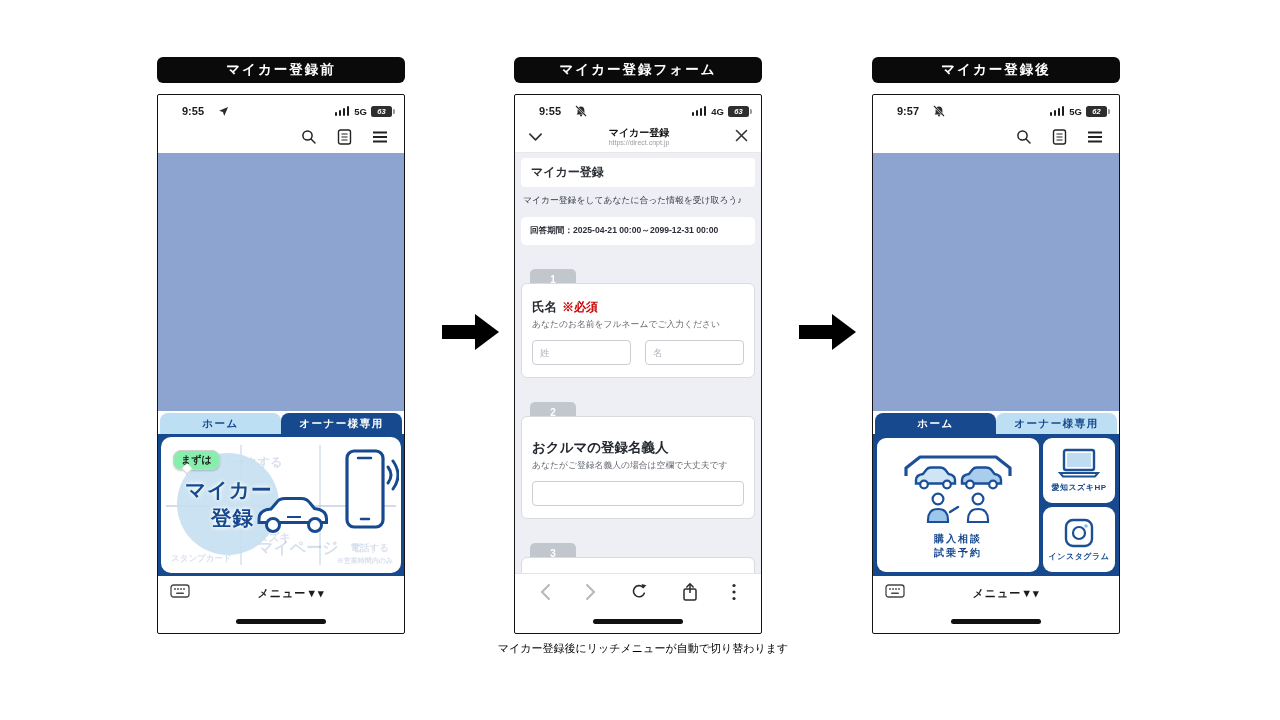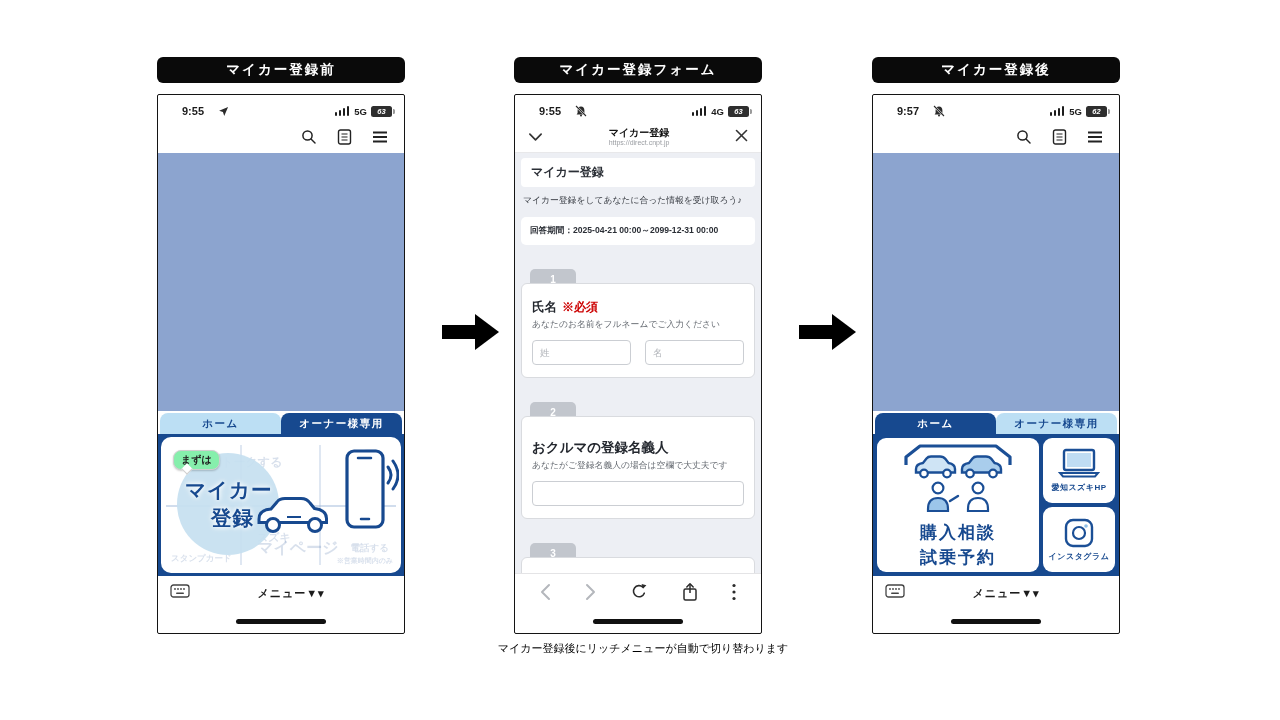--- a/index.html
+++ b/index.html
@@ -50,21 +50,21 @@
   .bubble::after{content:'';position:absolute;left:9px;bottom:-4px;width:7px;height:7px;background:#fff;transform:rotate(45deg);border-right:1px solid #cfcfcf;border-bottom:1px solid #cfcfcf;}
   .hero-title{position:absolute;left:24px;top:39px;z-index:4;color:#17498F;font-weight:bold;font-size:20.5px;
               line-height:1.35;text-shadow:0 0 4px #fff,0 0 6px #fff;letter-spacing:1px;}
   .hero-title .l2{padding-left:26px;}
   .hero-car{position:absolute;left:92px;top:48px;z-index:3;}
   .hero-phone{position:absolute;right:2px;top:8px;z-index:2;}
 
   
   .rgrid{display:flex;gap:4px;width:100%;height:100%;background:#17498F;padding:4px;border-radius:0;}
   .rg-main{flex:1;background:#fff;border-radius:9px;display:flex;flex-direction:column;align-items:center;justify-content:center;cursor:pointer;}
-  .rg-main .t{color:#17498F;font-weight:bold;font-size:17px;letter-spacing:2px;line-height:1.45;text-align:center;}
+  .rg-main .t{color:#17498F;font-weight:bold;font-size:10px;letter-spacing:2px;line-height:1.45;text-align:center;}
   .rg-side{width:72px;display:flex;flex-direction:column;gap:4px;}
   .rg-cell{flex:1;background:#fff;border-radius:9px;display:flex;flex-direction:column;align-items:center;justify-content:center;gap:3px;cursor:pointer;}
   .rg-cell .t{color:#17498F;font-weight:bold;font-size:8px;letter-spacing:.5px;}
 
   
   .bbar{height:34px;display:flex;align-items:center;padding:16px 12px;}
   .bbar .menu{flex:1;text-align:center;font-size:11px;font-weight:bold;color:#1c1c1c;letter-spacing:1px;cursor:pointer;}
   .home{height:23px;display:flex;align-items:center;justify-content:center;}
   .home i{display:block;width:90px;height:4.5px;border-radius:3px;background:#111;}
 

